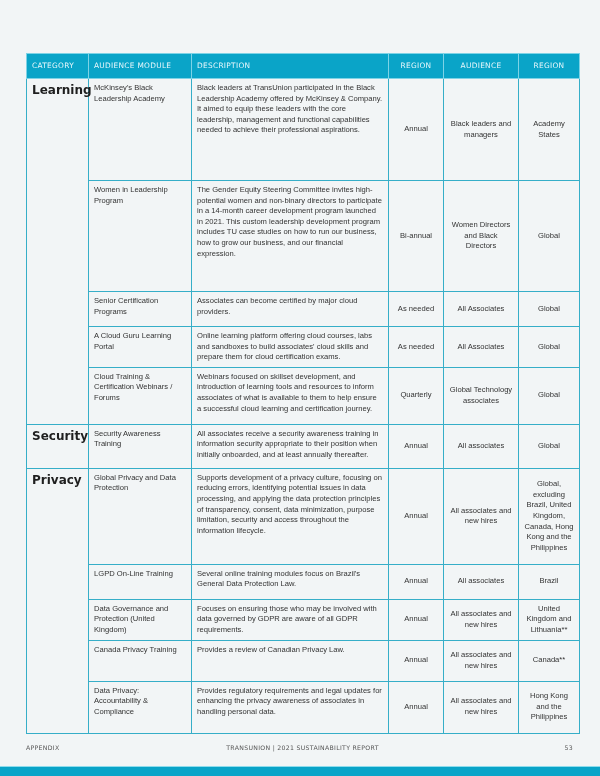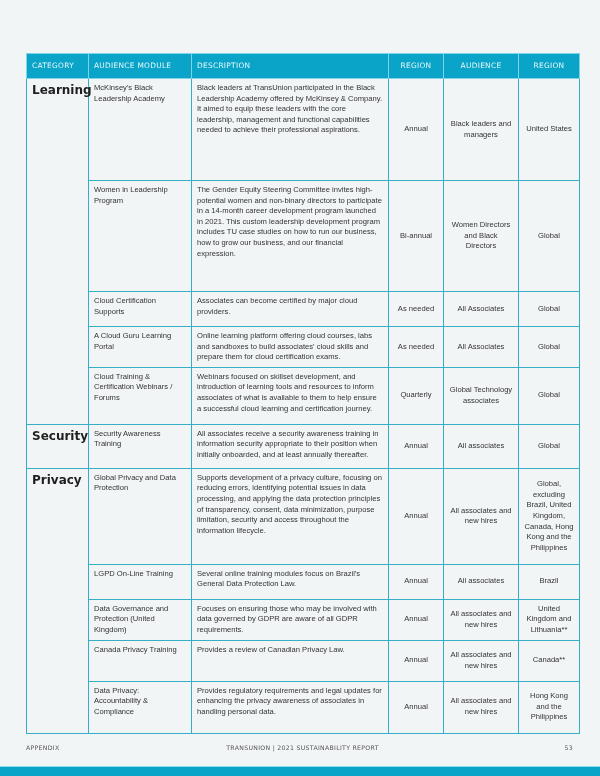--- a/index.html
+++ b/index.html
@@ -72,31 +72,31 @@
     </tr>
   </thead>
   <tbody>
 
     <tr style="height:102px">
       <td class="cat" rowspan="5">Learning</td>
       <td>McKinsey's Black Leadership Academy</td>
       <td>Black leaders at TransUnion participated in the Black Leadership Academy offered by McKinsey &amp; Company. It aimed to equip these leaders with the core leadership, management and functional capabilities needed to achieve their professional aspirations.</td>
       <td class="mid">Annual</td>
       <td class="mid">Black leaders and managers</td>
-      <td class="mid">United States</td>
+      <td class="mid">Academy States</td>
     </tr>
     <tr style="height:111px">
       <td>Women in Leadership Program</td>
       <td>The Gender Equity Steering Committee invites high-potential women and non-binary directors to participate in a 14-month career development program launched in 2021. This custom leadership development program includes TU case studies on how to run our business, how to grow our business, and our financial expression.</td>
       <td class="mid">Bi-annual</td>
       <td class="mid">Women Directors and Black Directors</td>
       <td class="mid">Global</td>
     </tr>
     <tr style="height:35px">
-      <td>Cloud Certification Supports</td>
+      <td>Senior Certification Programs</td>
       <td>Associates can become certified by major cloud providers.</td>
       <td class="mid">As needed</td>
       <td class="mid">All Associates</td>
       <td class="mid">Global</td>
     </tr>
     <tr style="height:34px">
       <td>A Cloud Guru Learning Portal</td>
       <td>Online learning platform offering cloud courses, labs and sandboxes to build associates' cloud skills and prepare them for cloud certification exams.</td>
       <td class="mid">As needed</td>
       <td class="mid">All Associates</td>

